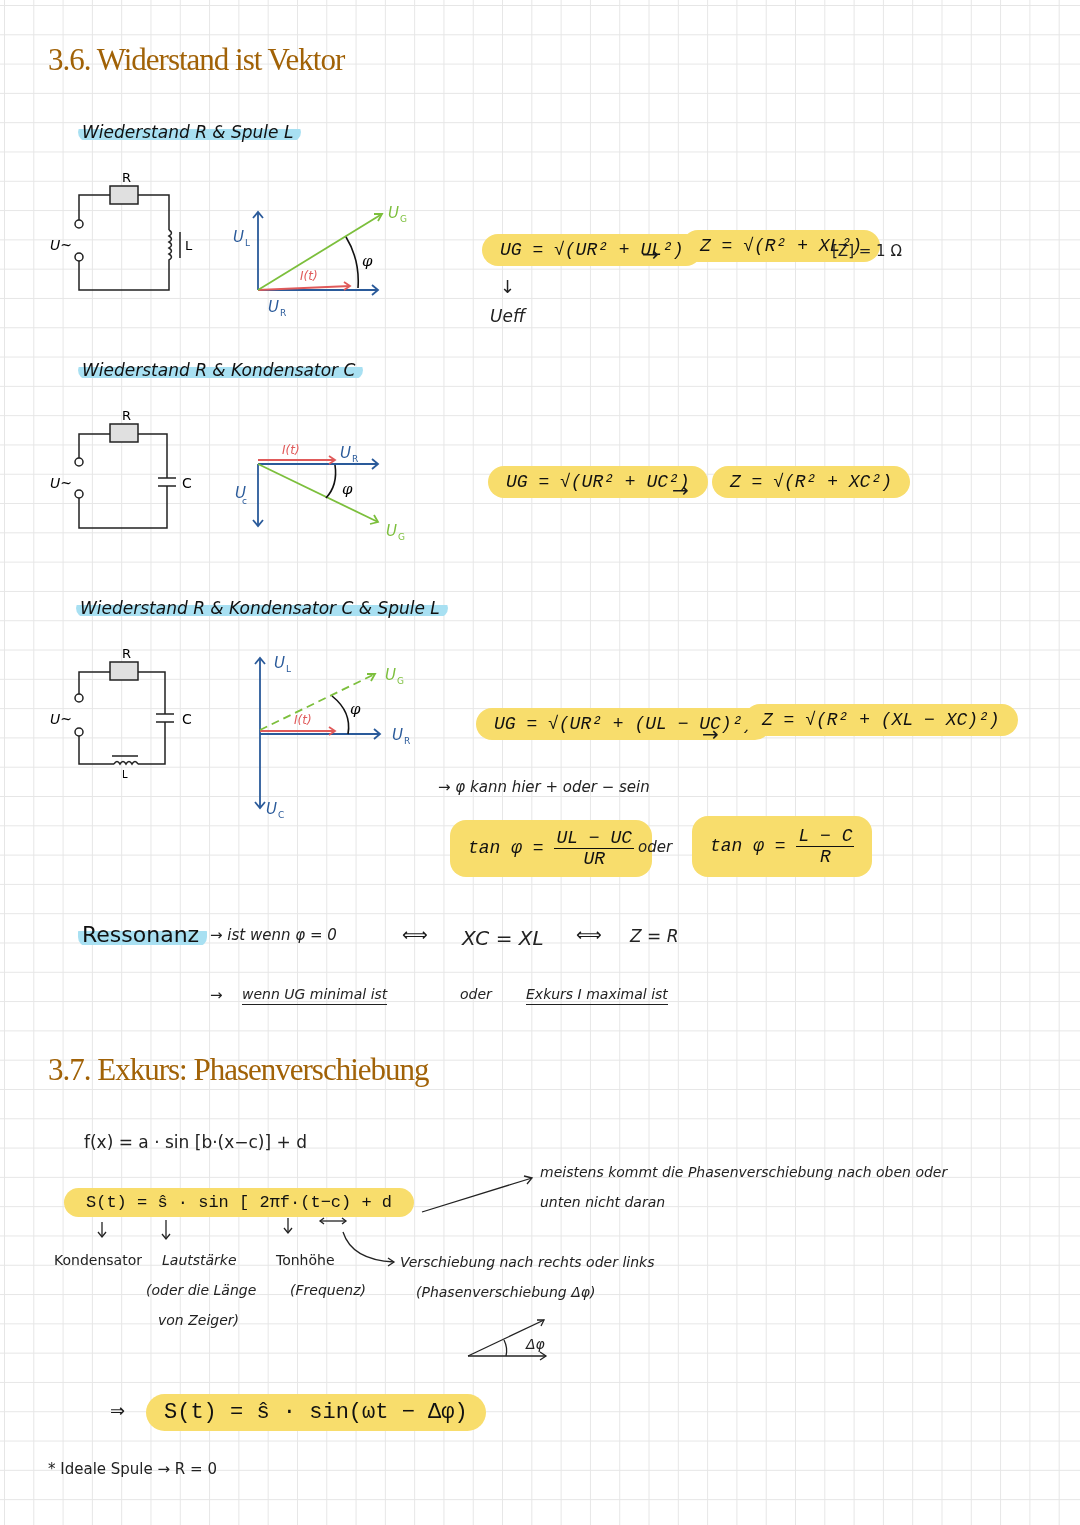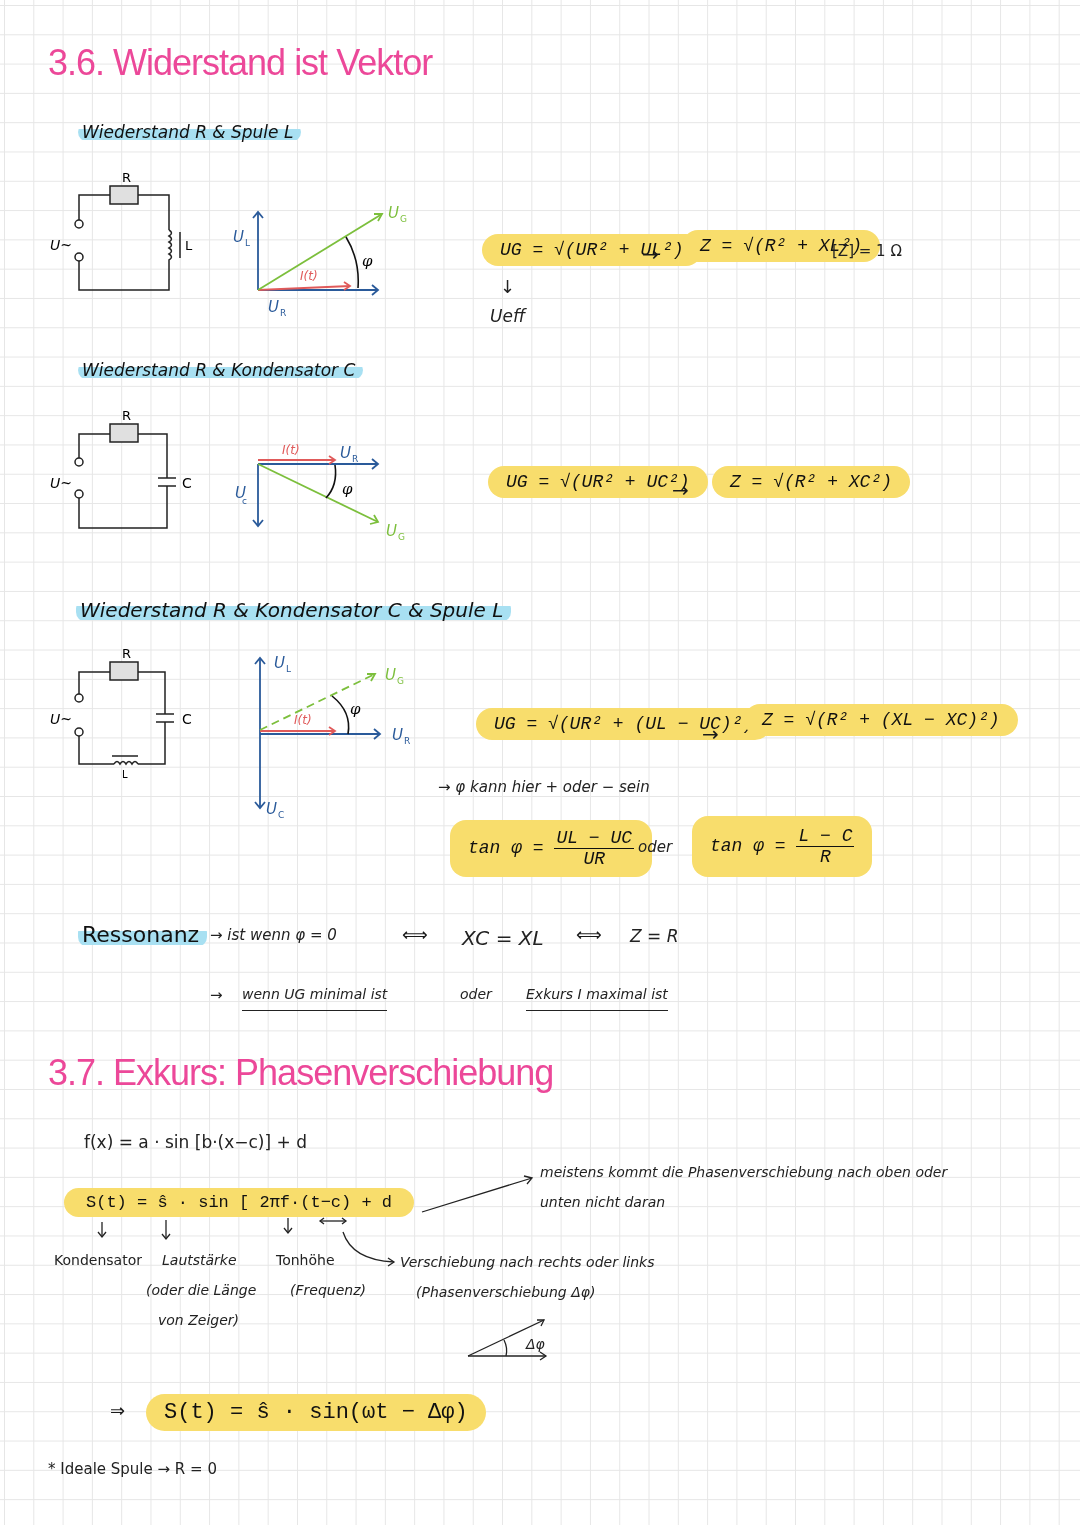--- a/index.html
+++ b/index.html
@@ -8,33 +8,33 @@
     background-color: #ffffff;
     background-image:
       linear-gradient(to right, #e6e6e6 1px, transparent 1px),
       linear-gradient(to bottom, #e6e6e6 1px, transparent 1px);
     background-size: 29.3px 29.3px;
     background-position: 4px 5px;
     font-family: "DejaVu Sans", sans-serif;
     color: #1a1a1a;
   }
   .abs { position: absolute; white-space: nowrap; }
-  .h1 { font-family: Liberation Sans, sans-serif; font-size: 36px; font-weight: normal; letter-spacing: -1px; color: #ec4899; }
+  .h1 { font-family: Liberation Serif, serif; font-size: 31px; font-weight: normal; letter-spacing: -1px; color: #a16207; }
   .sub {
     font-size: 17px; color: #111; padding: 0 8px 0 4px; border-radius: 10px;
     background: linear-gradient(to bottom, transparent 35%, #a8e0f2 35%, #a8e0f2 92%, transparent 92%);
     font-style: italic;
   }
   .hl {
     background: #f8dd6c; border-radius: 22px; padding: 6px 18px;
     font-size: 18px; font-style: italic; color: #111; font-family: Liberation Mono, monospace;
   }
   .hand { font-size: 15px; font-style: italic; color: #222; }
   .hand-sm { font-size: 14px; font-style: italic; color: #222; }
-  .ul { border-bottom: 1.5px solid #222; padding-bottom: 8px; }
+  .ul { border-bottom: 1.5px solid #222; padding-bottom: 2px; }
   svg { position: absolute; overflow: visible; }
   .frac { display: inline-flex; flex-direction: column; align-items: center; vertical-align: middle; }
   .frac .num { border-bottom: 1.5px solid #111; padding: 0 2px; }
 </style>
 </head>
 <body>
 
 <div class="abs h1" style="left:48px; top:42px;">3.6. Widerstand ist Vektor</div>
 
 <div class="abs sub" style="left:78px; top:122px;">Wiederstand R &amp; Spule L</div>
@@ -113,21 +113,21 @@
     <text x="12" y="74" font-size="9" fill="#2a5a9a" font-family="DejaVu Sans">c</text>
   <text x="156" y="106" font-size="15" font-style="italic" fill="#7cbf3c" font-family="DejaVu Sans">U</text>
     <text x="168" y="110" font-size="9" fill="#7cbf3c" font-family="DejaVu Sans">G</text>
   <text x="112" y="64" font-size="15" font-style="italic" font-family="DejaVu Serif">φ</text>
 </svg>
 
 <div class="abs hl" style="left:488px; top:466px;">UG = √(UR² + UC²)</div>
 <div class="abs" style="left:672px; top:478px; font-size:20px;">→</div>
 <div class="abs hl" style="left:712px; top:466px;text-align:right;">Z = √(R² + XC²)</div>
 
-<div class="abs sub" style="left:76px; top:598px; font-size:20px;">Wiederstand R &amp; Kondensator C &amp; Spule L</div>
+<div class="abs sub" style="left:76px; top:598px; font-size:17px;">Wiederstand R &amp; Kondensator C &amp; Spule L</div>
 
 <svg style="left:40px; top:636px;" width="180" height="150">
   <text x="82" y="22" font-size="13" font-family="DejaVu Sans">R</text>
   <rect x="70" y="26" width="28" height="18" fill="#e0e0e0" stroke="#222" stroke-width="1.5"></rect>
   <polyline points="70,36 39,36 39,58" fill="none" stroke="#222" stroke-width="1.5"></polyline>
   <circle cx="39" cy="62" r="4" fill="#fff" stroke="#222" stroke-width="1.5"></circle>
   <circle cx="39" cy="96" r="4" fill="#fff" stroke="#222" stroke-width="1.5"></circle>
   <polyline points="98,36 125,36 125,78" fill="none" stroke="#222" stroke-width="1.5"></polyline>
   <line x1="116" y1="78" x2="134" y2="78" stroke="#222" stroke-width="1.5"></line>
   <line x1="116" y1="86" x2="134" y2="86" stroke="#222" stroke-width="1.5"></line>

